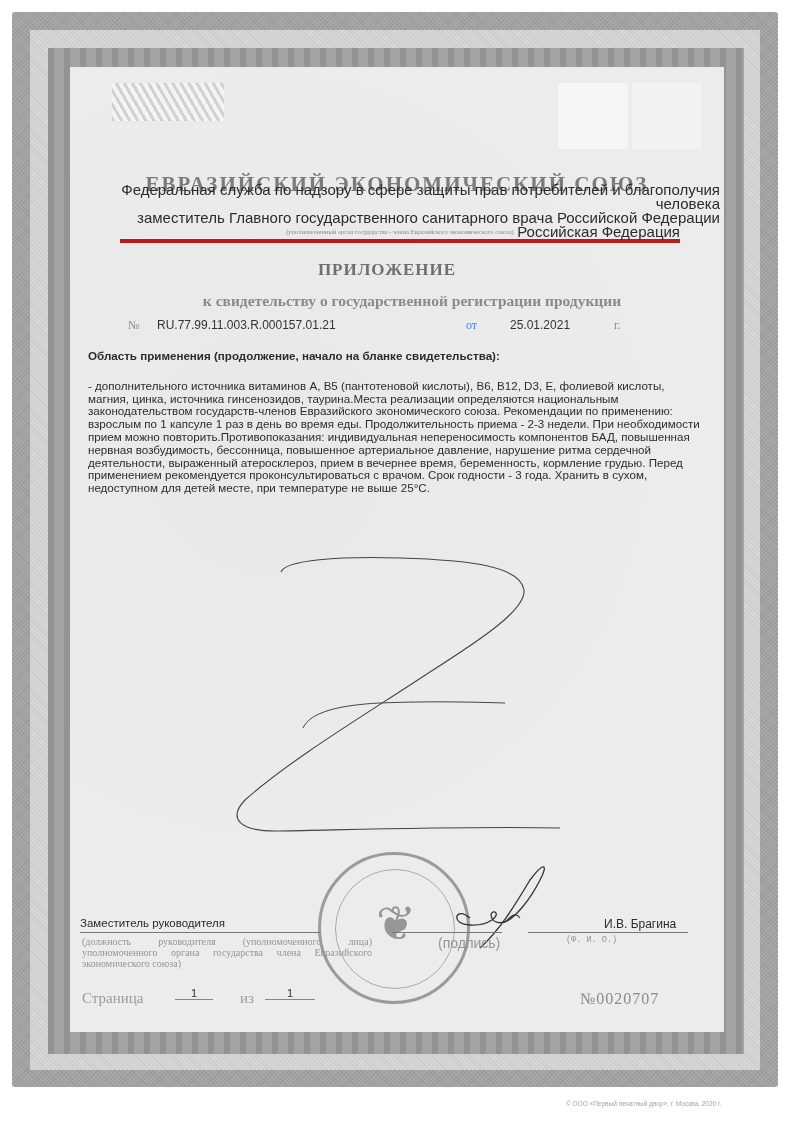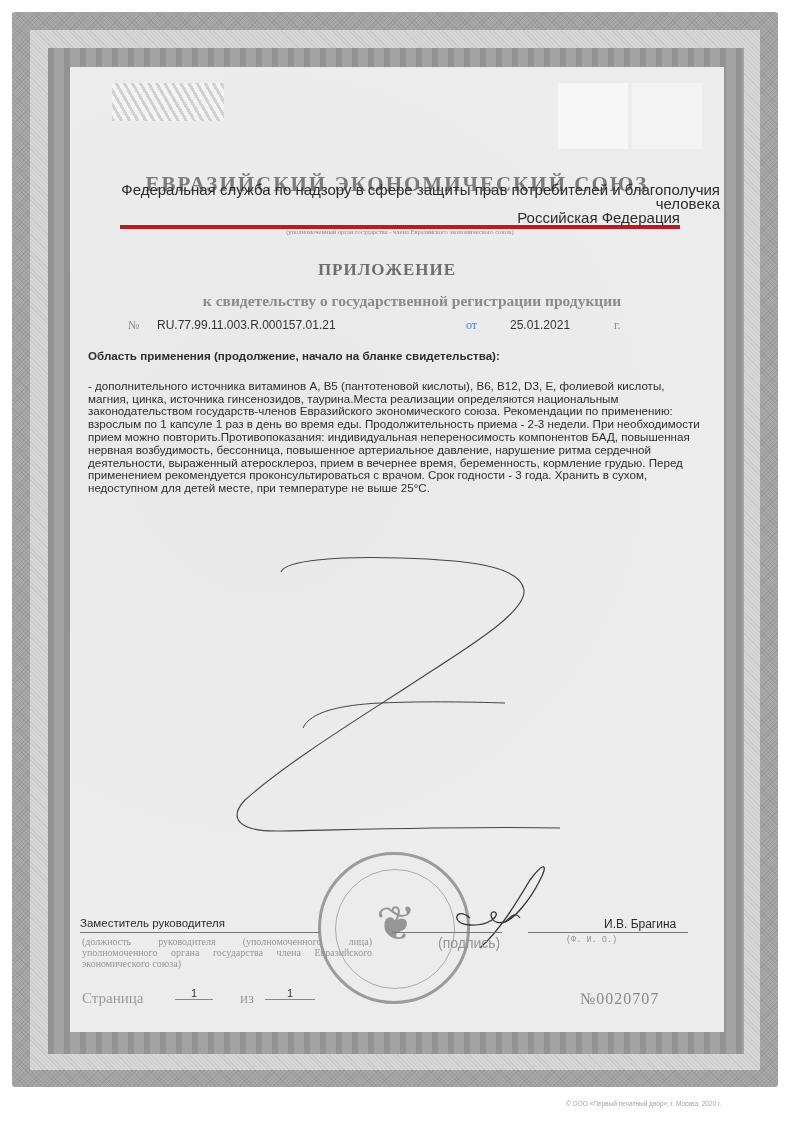--- a/index.html
+++ b/index.html
@@ -88,20 +88,21 @@
 <div class="inner-band"></div>
 <div class="paper"></div>
 <div class="hologram"></div>
 <div class="blank-box1"></div>
 <div class="blank-box2"></div>
 
 <div class="title-union">ЕВРАЗИЙСКИЙ ЭКОНОМИЧЕСКИЙ СОЮЗ</div>
 
 <div class="authority">
   <span>Федеральная служба по надзору в сфере защиты прав потребителей и благополучия человека</span><br>
+  <span>заместитель Главного государственного санитарного врача Российской Федерации</span>
   <span class="rf">Российская Федерация</span>
 </div>
 <div class="auth-caption">(уполномоченный орган государства - члена Евразийского экономического союза)</div>
 
 <div class="appendix">ПРИЛОЖЕНИЕ</div>
 <div class="to-cert">к свидетельству о государственной регистрации продукции</div>
 
 <span class="cert-line no-label">№</span>
 <span class="cert-line reg-no">RU.77.99.11.003.R.000157.01.21</span>
 <span class="cert-line from-label">от</span>

